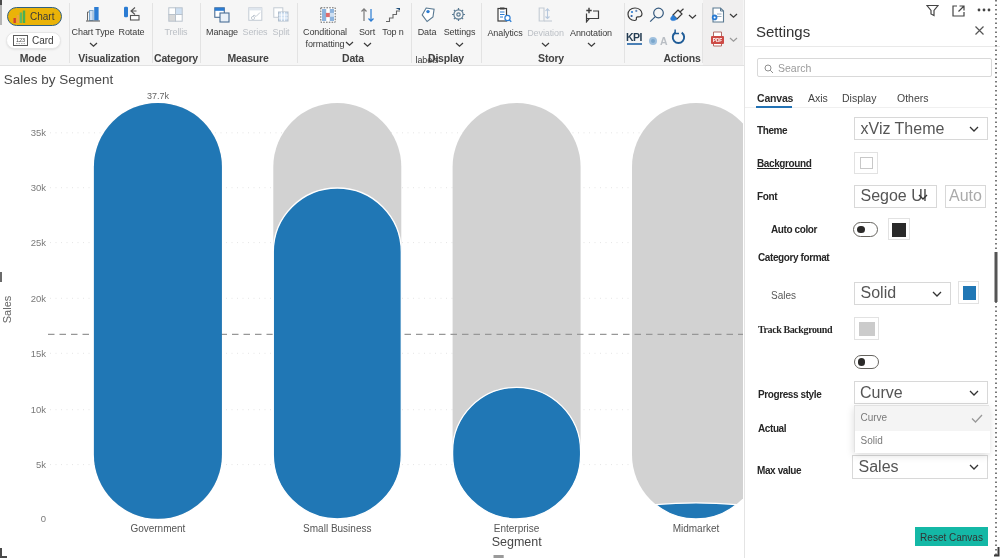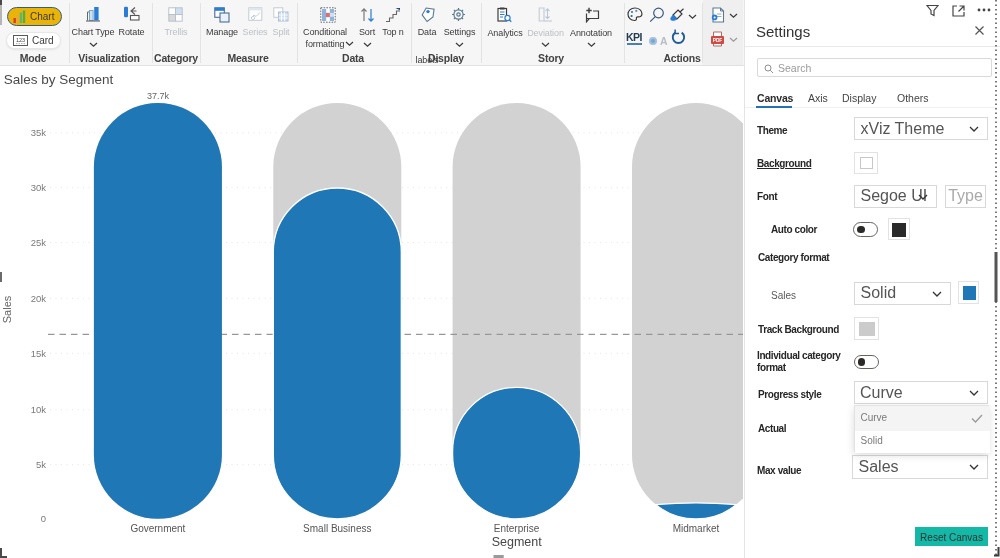--- a/index.html
+++ b/index.html
@@ -384,21 +384,21 @@
     </div>
 
     <div class="lbl" style="left:12px;top:191px;">Font</div>
     <div class="dd" style="left:109px;top:184.5px;width:83px;height:23px;">
         <span class="t">Segoe UI</span>
       <svg class="abs" style="right:8px;top:8px" width="10" height="7" viewBox="0 0 10 7">
           <polyline points="1,1 5,5 9,1" fill="none" stroke="#333" stroke-width="1.3"></polyline>
         </svg>
     </div>
     <div class="dd" style="left:200px;top:184.5px;width:41px;height:23px;">
-        <span style="position:absolute;left:50%;top:50%;transform:translate(-50%,-50%);color:#aaa;">Type</span>
+        <span style="position:absolute;left:50%;top:50%;transform:translate(-50%,-50%);color:#aaa;">Auto</span>
       </div>
 
     <div class="lbl" style="left:26px;top:224px;">Auto color</div>
     <div class="toggle" style="left:108px;top:222px;">
         <div class="knob"></div>
       </div>
     <div class="swatch" style="left:142.5px;top:218px;width:22px;height:22px;">
       <div class="abs" style="left:3.5px;top:3.5px;width:14px;height:14px;background:#2a2a2a;"></div>
     </div>
 
@@ -408,26 +408,25 @@
     <div class="dd" style="left:109px;top:281.5px;width:97px;height:23px;">
         <span class="t">Solid</span>
       <svg class="abs" style="right:8px;top:8px" width="10" height="7" viewBox="0 0 10 7">
           <polyline points="1,1 5,5 9,1" fill="none" stroke="#333" stroke-width="1.3"></polyline>
         </svg>
     </div>
     <div class="swatch" style="left:213px;top:281px;width:21px;height:23px;">
       <div class="abs" style="left:3.5px;top:4px;width:13px;height:14px;background:#2077b5;"></div>
     </div>
 
-    <div class="lbl" style="left:13px;top:324px;">Track Background</div>
+    <div class="lbl" style="left:13px;top:324px;font-family:Liberation Serif, serif;">Track Background</div>
     <div class="swatch" style="left:108.5px;top:317px;width:25px;height:23px;">
       <div class="abs" style="left:4px;top:4px;width:16px;height:14px;background:#cbcbcb;"></div>
     </div>
 
-    <div class="lbl" style="left:12px;top:350px;width:100px;line-height:12px;">Individual category format</div>
     <div class="toggle" style="left:108.5px;top:354.5px;">
         <div class="knob"></div>
       </div>
 
     <div class="lbl" style="left:13px;top:389px;">Progress style</div>
     <div class="dd" style="left:108.5px;top:381px;width:134px;height:23px;">
         <span class="t">Curve</span>
       <svg class="abs" style="right:8px;top:8px" width="10" height="7" viewBox="0 0 10 7">
           <polyline points="1,1 5,5 9,1" fill="none" stroke="#333" stroke-width="1.3"></polyline>
         </svg>

